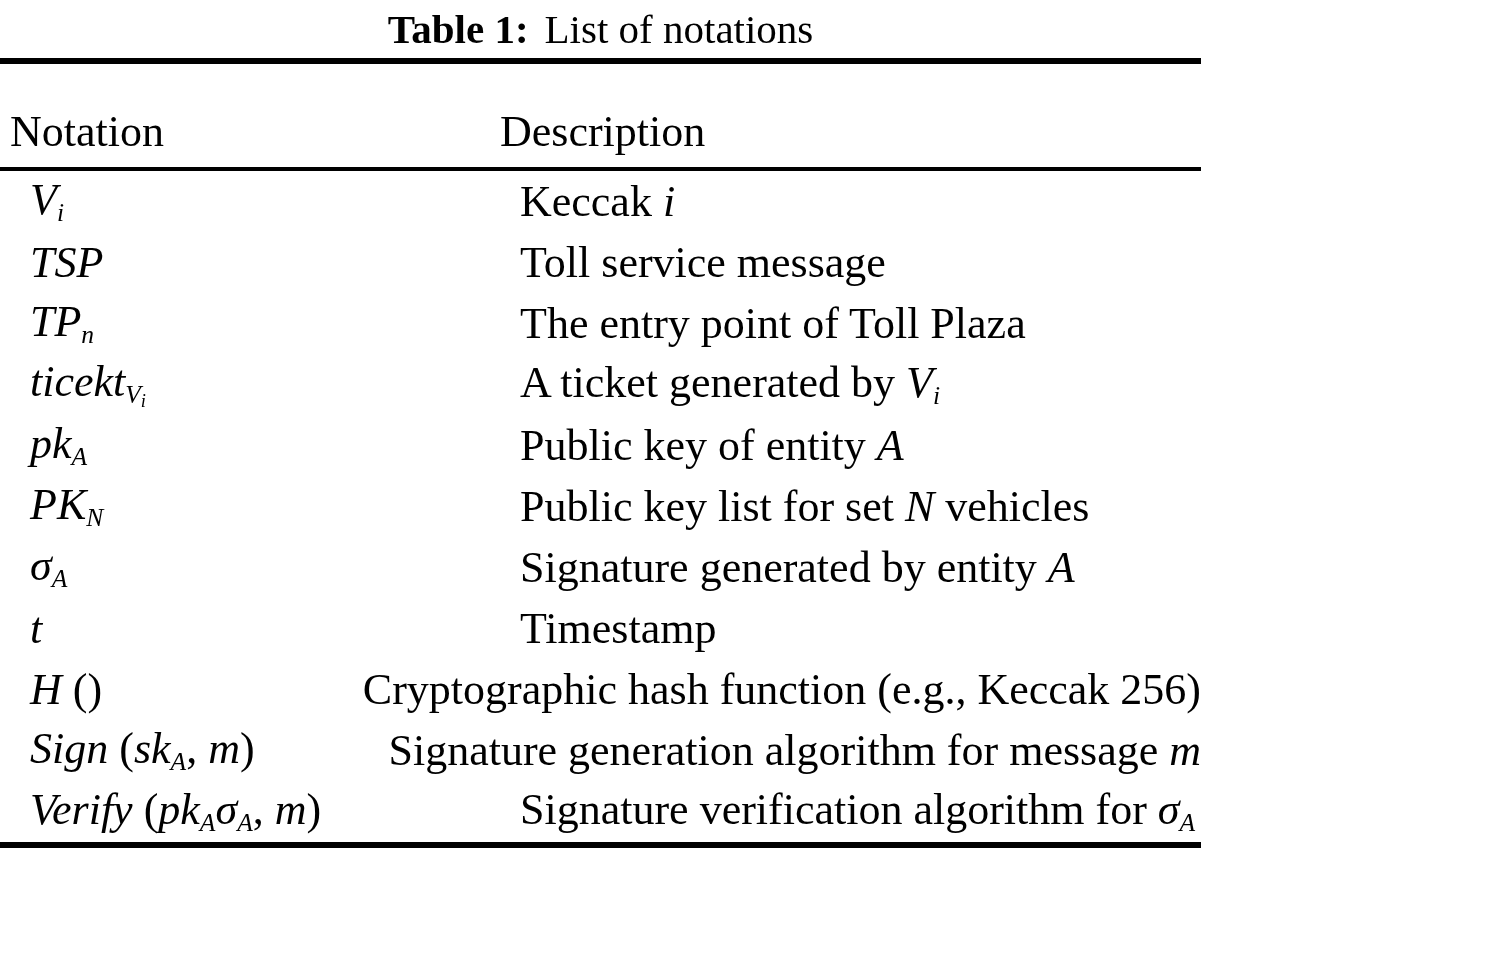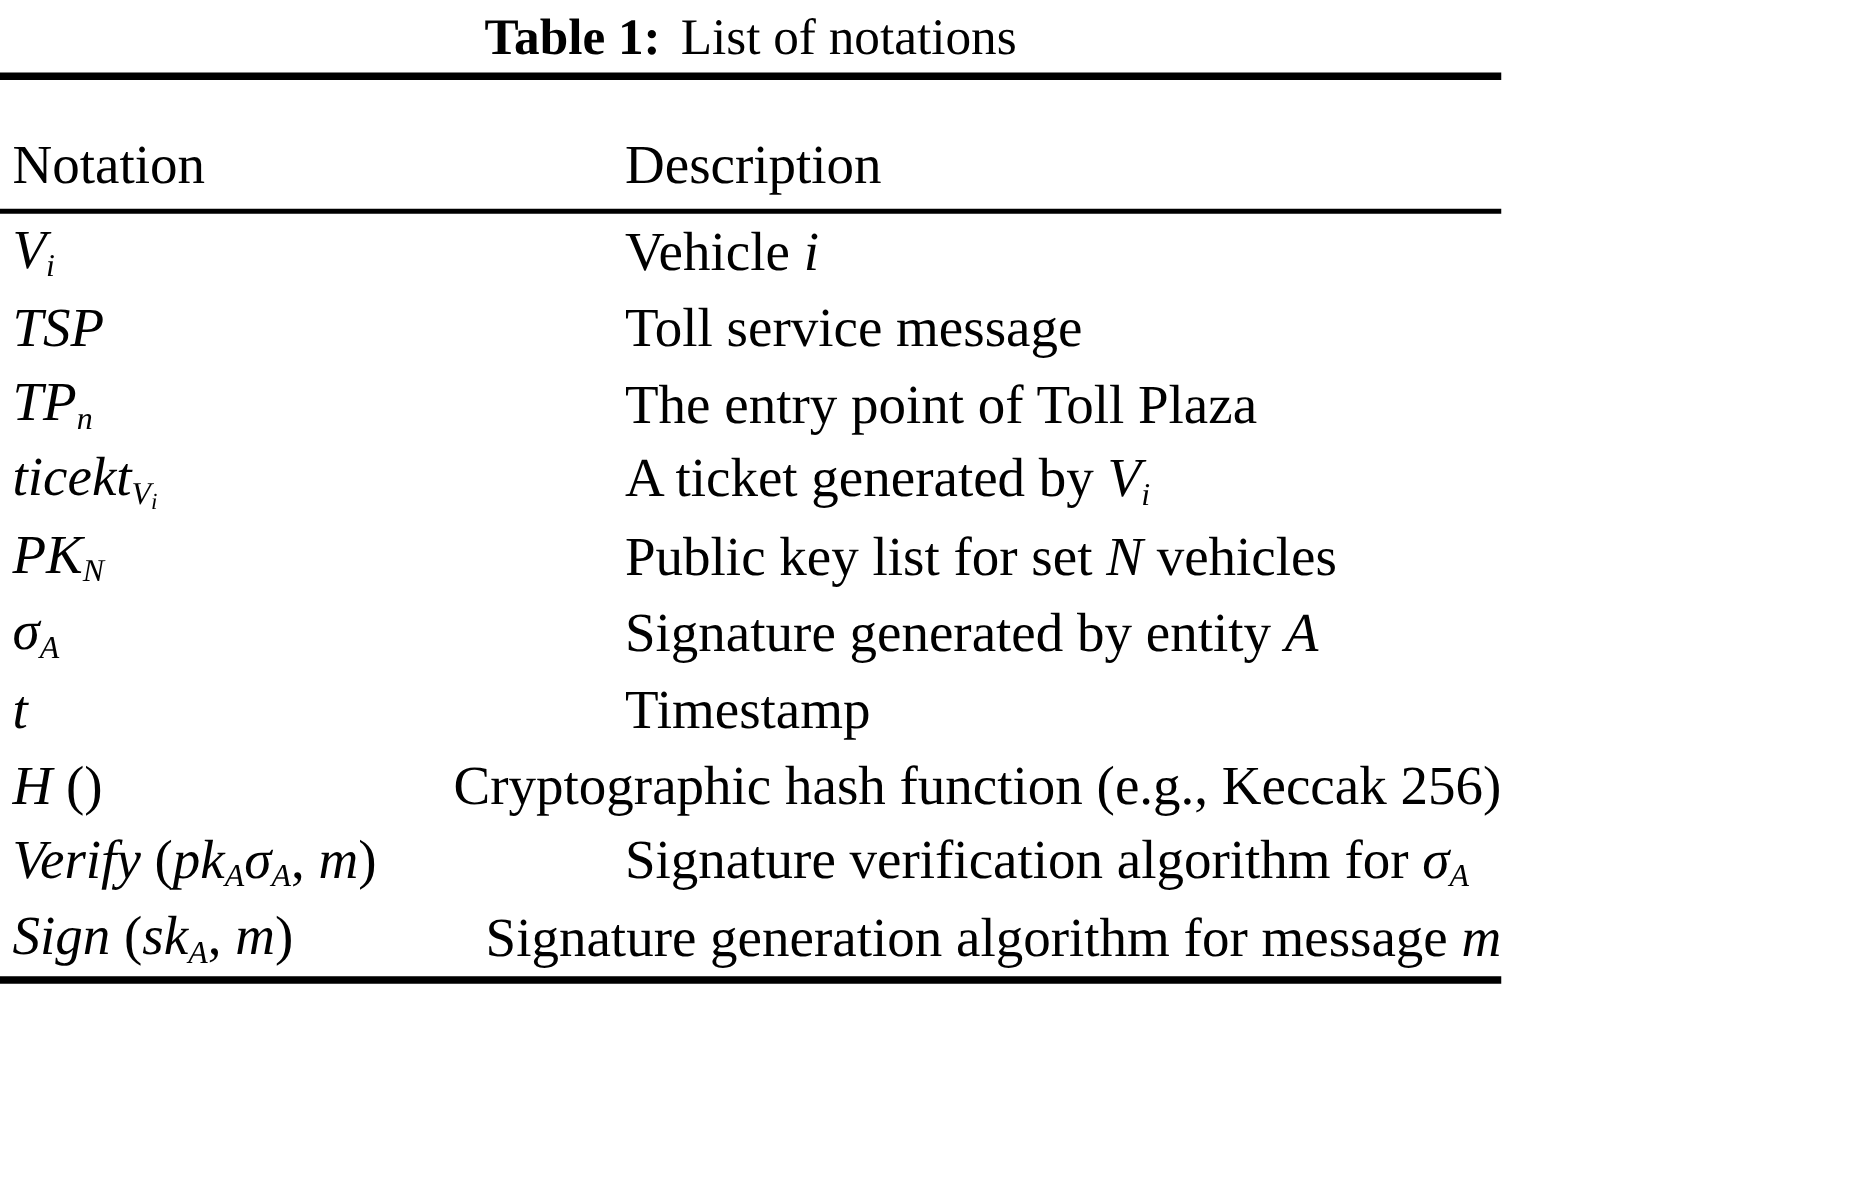--- a/index.html
+++ b/index.html
@@ -30,20 +30,21 @@
     height: 72px;
     align-items: center;
     font-size: 44px;
     margin-top: 31px;
   }
   .row {
     display: flex;
     height: 61px;
     align-items: center;
     font-size: 44px;
+    margin-left: 20px;
   }
   .col-notation {
     width: 500px;
     box-sizing: border-box;
     padding-left: 10px;
     white-space: nowrap;
     overflow: visible;
   }
   .col-description {
     flex: 1;
@@ -63,53 +64,57 @@
   </div>
   <div class="rule rule-top"></div>
   <div class="header-row">
     <div class="col-notation">Notation</div>
     <div class="col-description">Description</div>
   </div>
   <div class="rule rule-mid"></div>
   <div id="rows">
       <div class="row">
         <div class="col-notation"><span class="it">V</span><span class="it sb">i</span></div>
-        <div class="col-description"><span class="">Vehicle </span><span class="it">i</span></div>
+        <div class="col-description"><span class="">Keccak </span><span class="it">i</span></div>
       </div>
       <div class="row">
         <div class="col-notation"><span class="it">TSP</span></div>
         <div class="col-description"><span class="">Toll service message</span></div>
       </div>
       <div class="row">
         <div class="col-notation"><span class="it">TP</span><span class="it sb">n</span></div>
         <div class="col-description"><span class="">The entry point of Toll Plaza</span></div>
       </div>
       <div class="row">
         <div class="col-notation"><span class="it">ticekt</span><span class="it sb">V</span><span class="it sbb">i</span></div>
         <div class="col-description"><span class="">A ticket generated by </span><span class="it">V</span><span class="it sb">i</span></div>
+      </div>
+      <div class="row">
+        <div class="col-notation"><span class="it">pk</span><span class="it sb">A</span></div>
+        <div class="col-description"><span class="">Public key of entity </span><span class="it">A</span></div>
       </div>
       <div class="row">
         <div class="col-notation"><span class="it">PK</span><span class="it sb">N</span></div>
         <div class="col-description"><span class="">Public key list for set </span><span class="it">N</span><span class=""> vehicles</span></div>
       </div>
       <div class="row">
         <div class="col-notation"><span class="it">σ</span><span class="it sb">A</span></div>
         <div class="col-description"><span class="">Signature generated by entity </span><span class="it">A</span></div>
       </div>
       <div class="row">
         <div class="col-notation"><span class="it">t</span></div>
         <div class="col-description"><span class="">Timestamp</span></div>
       </div>
       <div class="row">
         <div class="col-notation"><span class="it">H</span><span class=""> ()</span></div>
         <div class="col-description"><span class="">Cryptographic hash function (e.g., Keccak 256)</span></div>
       </div>
       <div class="row">
+        <div class="col-notation"><span class="it">Sign</span><span class=""> (</span><span class="it">sk</span><span class="it sb">A</span><span class="">, </span><span class="it">m</span><span class="">)</span></div>
+        <div class="col-description"><span class="">Signature generation algorithm for message </span><span class="it">m</span></div>
+      </div>
+      <div class="row">
         <div class="col-notation"><span class="it">Verify</span><span class=""> (</span><span class="it">pk</span><span class="it sb">A</span><span class="it">σ</span><span class="it sb">A</span><span class="">, </span><span class="it">m</span><span class="">)</span></div>
         <div class="col-description"><span class="">Signature verification algorithm for </span><span class="it">σ</span><span class="it sb">A</span></div>
-      </div>
-      <div class="row">
-        <div class="col-notation"><span class="it">Sign</span><span class=""> (</span><span class="it">sk</span><span class="it sb">A</span><span class="">, </span><span class="it">m</span><span class="">)</span></div>
-        <div class="col-description"><span class="">Signature generation algorithm for message </span><span class="it">m</span></div>
       </div>
     </div>
   <div class="rule rule-bottom"></div>
 </div>
 
 </body></html>

